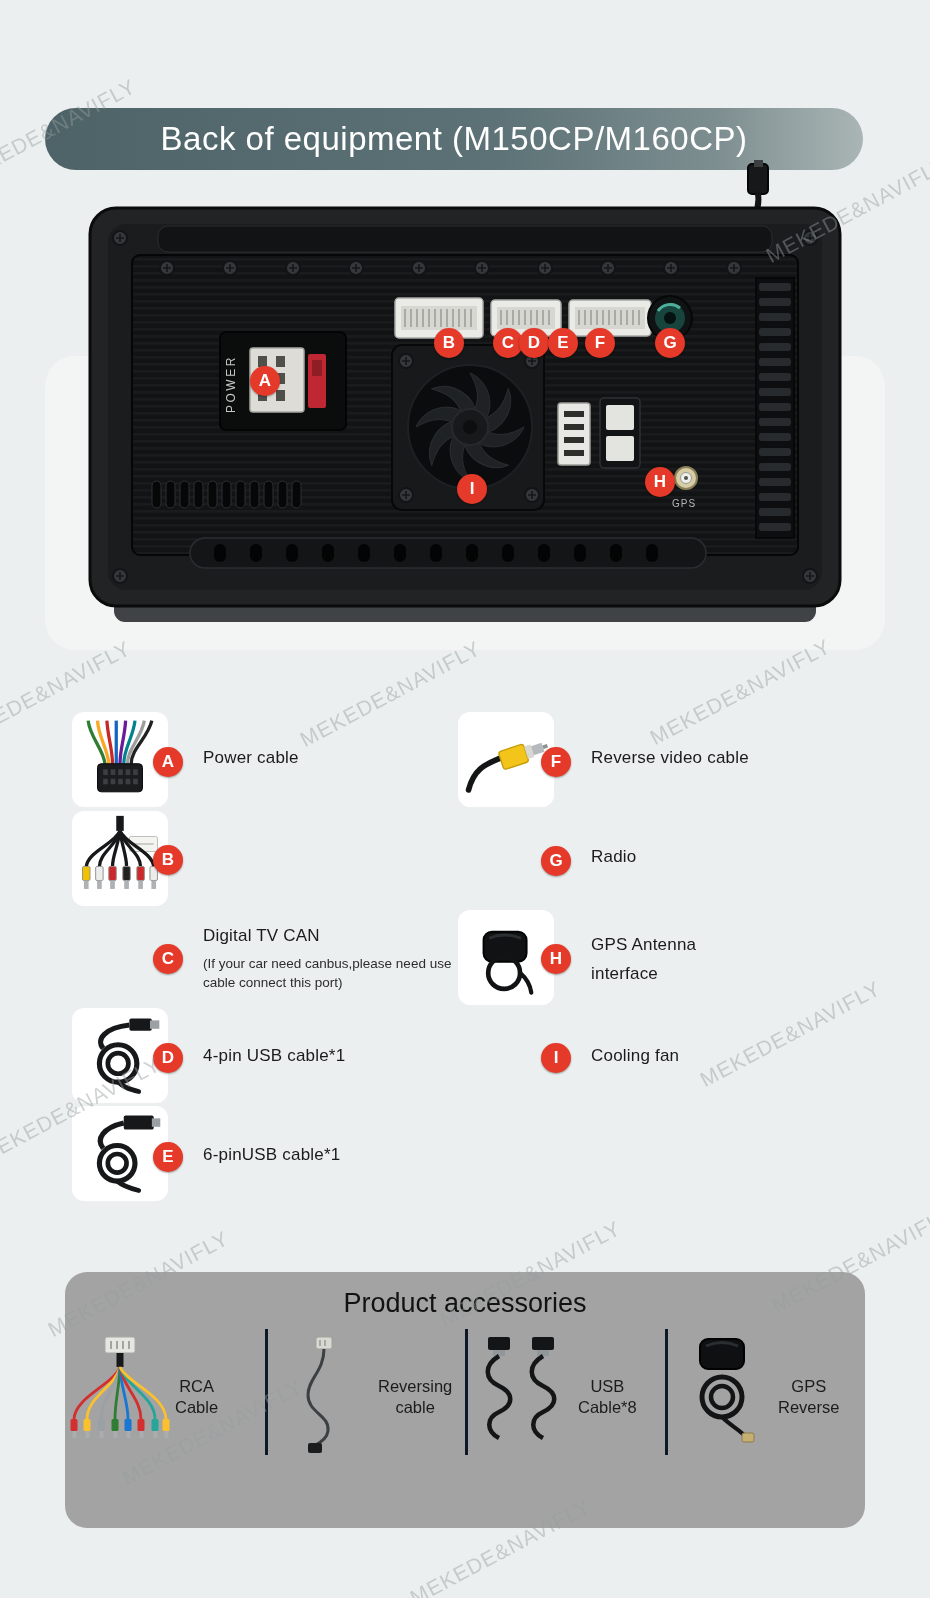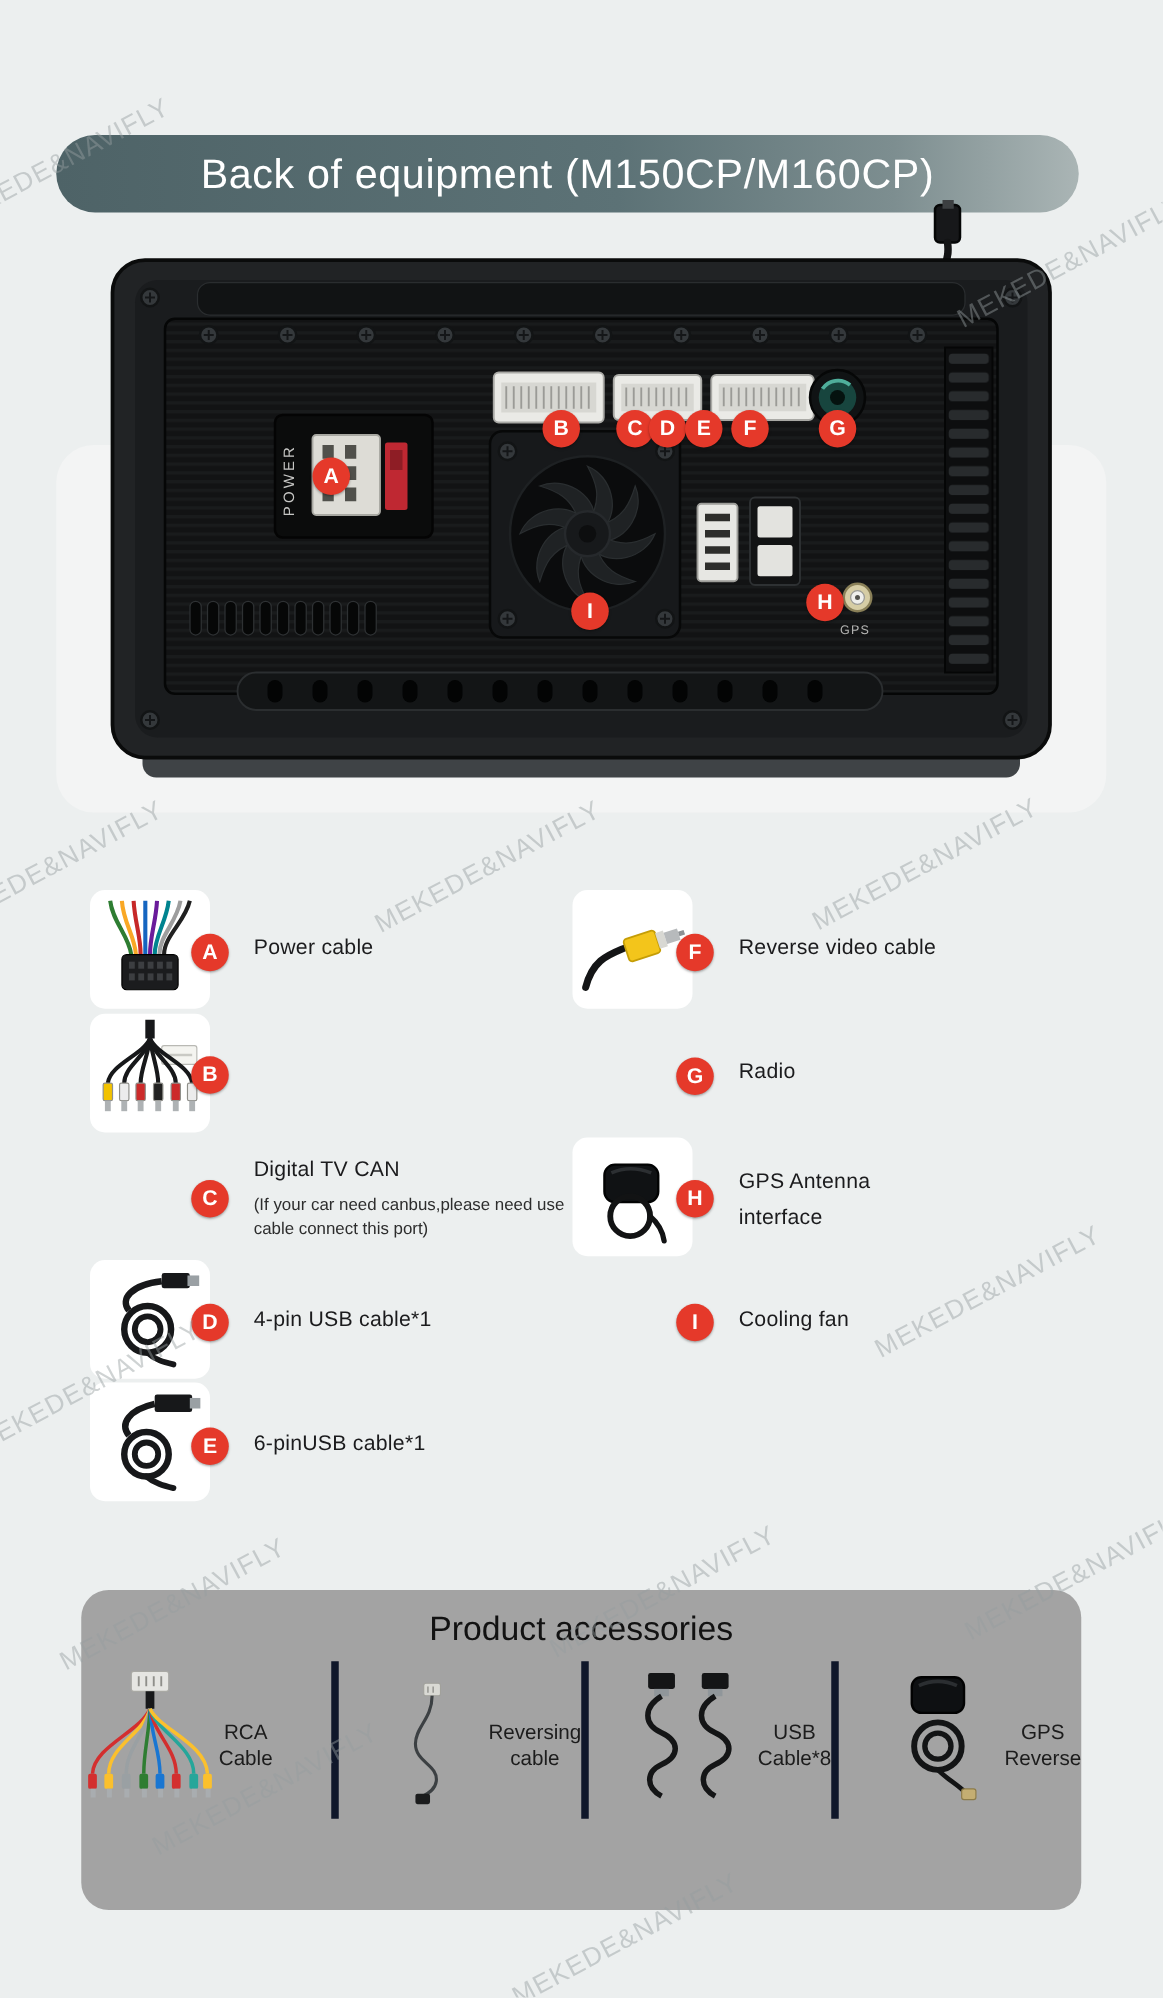--- a/index.html
+++ b/index.html
@@ -48,21 +48,21 @@
   }
 
   
   .acc-card {
     position:absolute; left:65px; top:1272px; width:800px; height:256px;
     background:#a3a3a3; border-radius:22px; z-index:1;
   }
   .acc-title { margin-top:16px; text-align:center; font-size:27px; color:#121212; }
   .acc-row { display:flex; margin-top:10px; }
   .acc-item { width:25%; display:flex; flex-direction:row; align-items:center; padding-top:6px; }
-  .acc-item + .acc-item { border-left:6px solid #0f172a;padding-left:28px; }
+  .acc-item + .acc-item { border-left:3px solid #0f172a; }
   .acc-label { margin-top:4px; text-align:center; font-size:16.5px; line-height:21px; color:#1c1c1c; }
 
   
   .wm {
     position:absolute; color:#969ea0; opacity:0.45; font-size:21px;
     letter-spacing:1px; font-weight:500; white-space:nowrap;
     transform:rotate(-28deg); z-index:6; pointer-events:none;
   }
 </style>
 </head>

